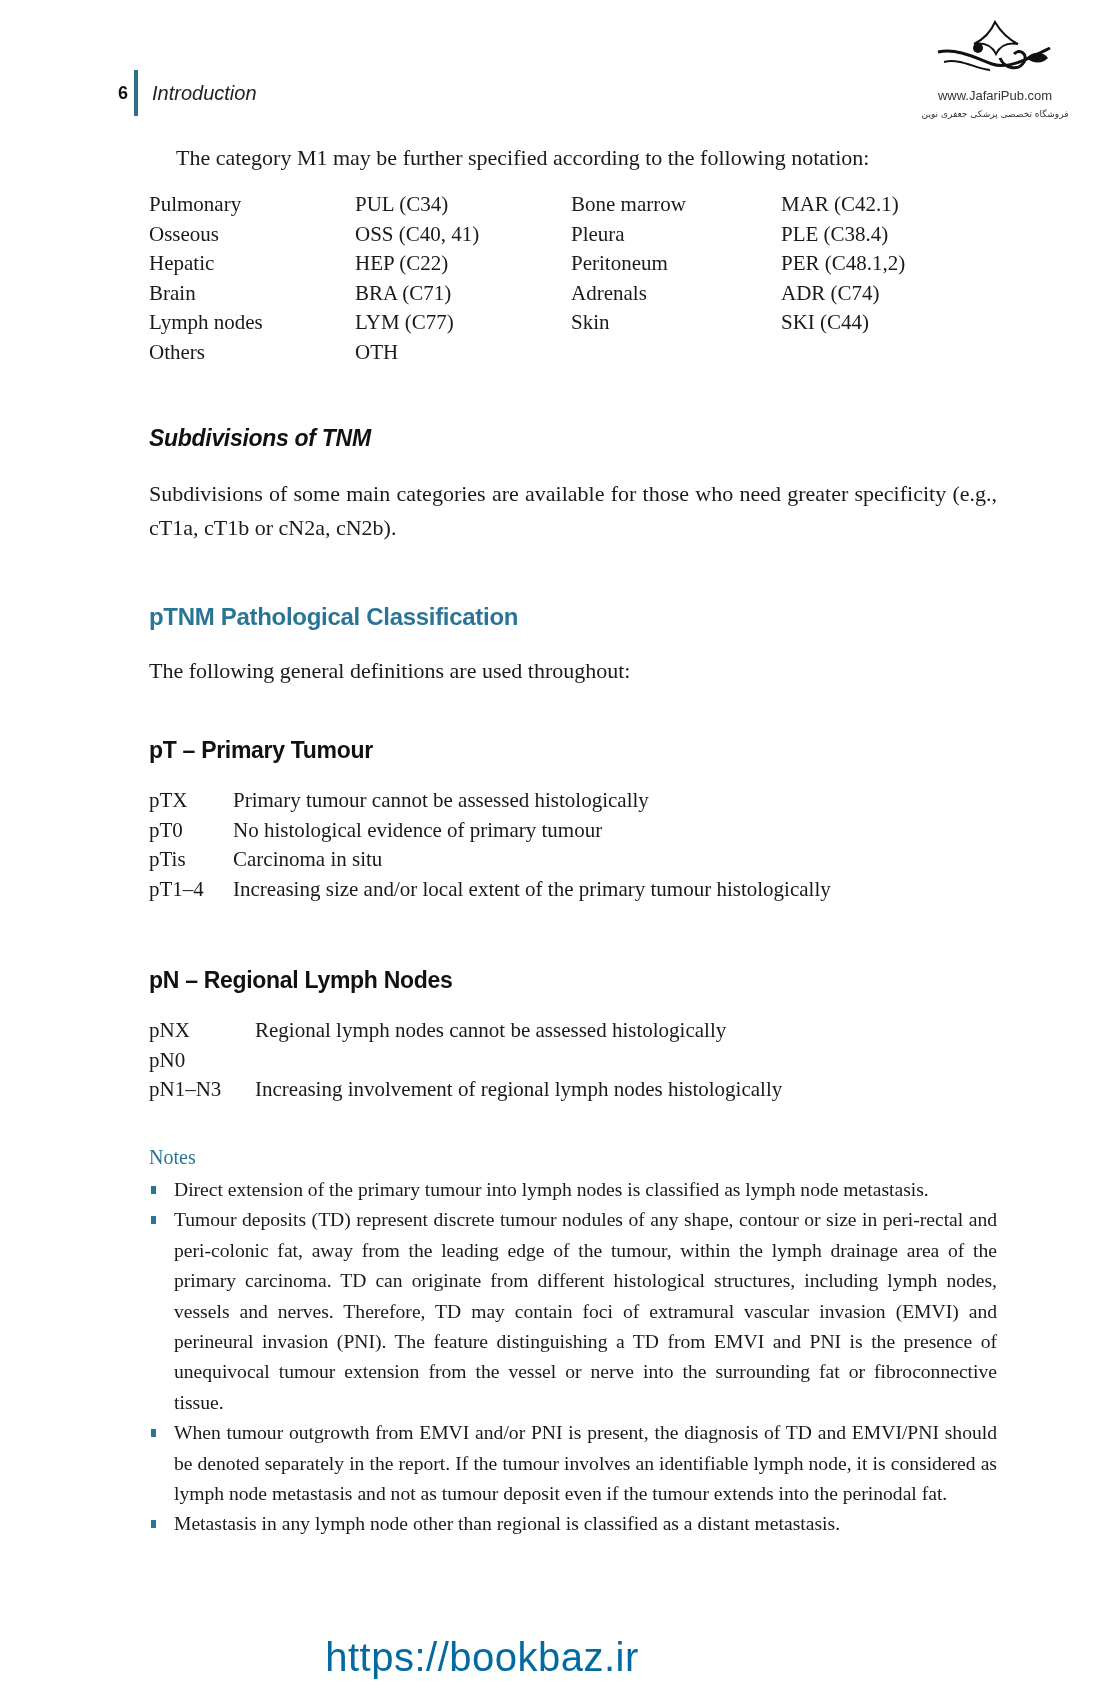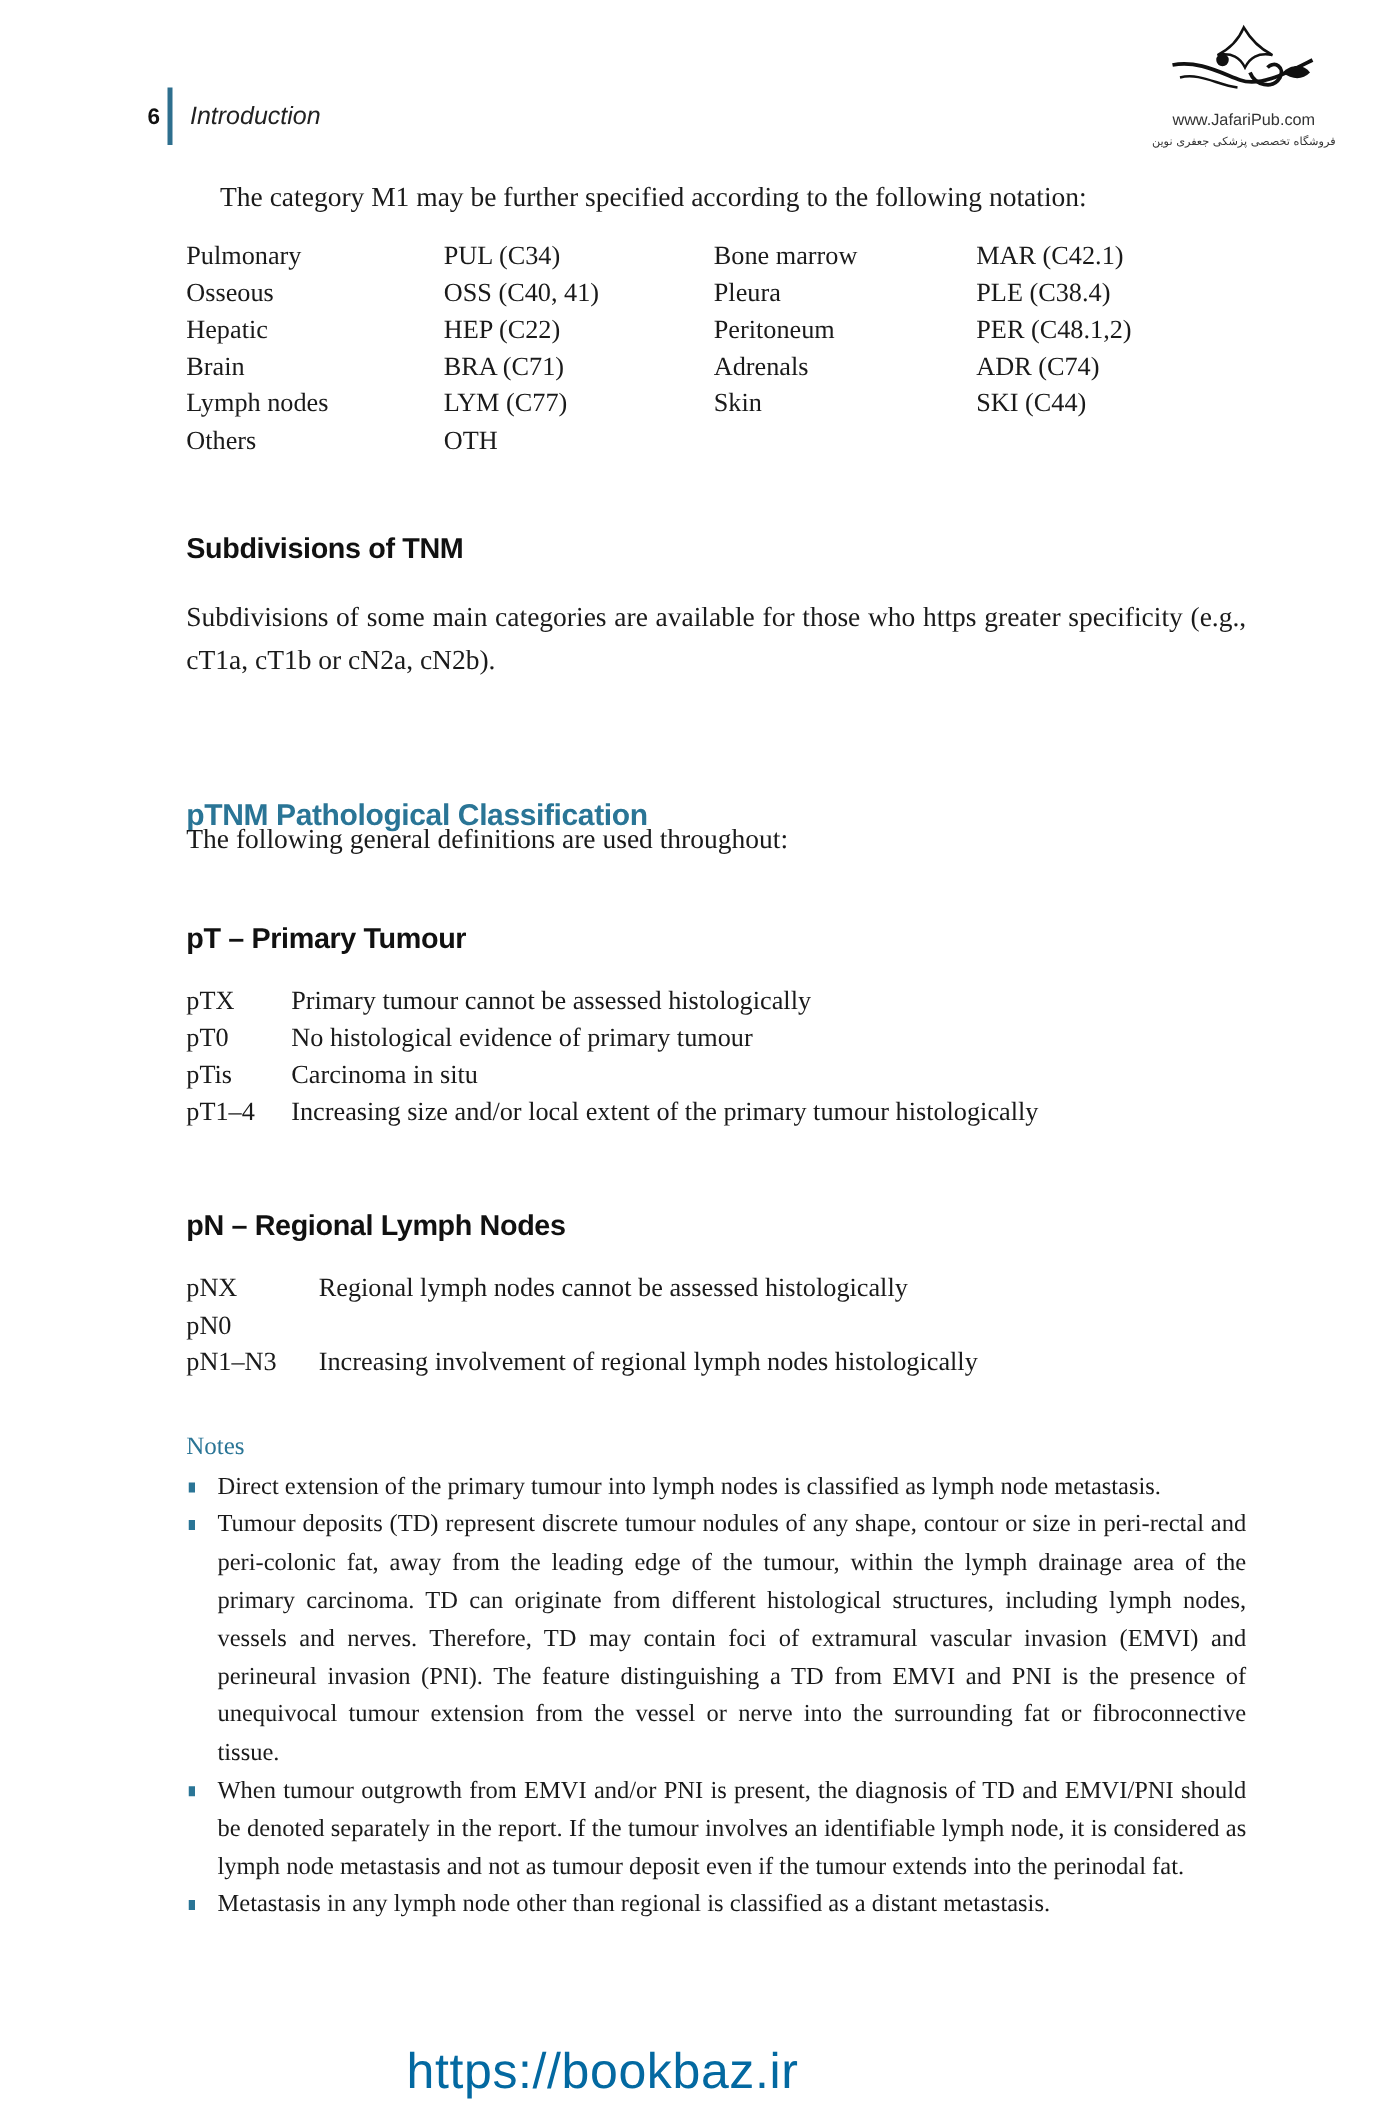--- a/index.html
+++ b/index.html
@@ -85,24 +85,24 @@
   <span>LYM (C77)</span>
   <span>Skin</span>
   <span>SKI (C44)</span>
 
   <span>Others</span>
   <span>OTH</span>
   <span></span>
     <span></span>
 </div>
 
-<div class="content h-black" style="top:425px;">Subdivisions of TNM</div>
-<div class="content para serif" style="top:477px;">Subdivisions of some main categories are available for those who https greater specificity (e.g., cT1a, cT1b or cN2a, cN2b).</div>
+<div class="content h-black" style="top:425px;font-style:italic;">Subdivisions of TNM</div>
+<div class="content para serif" style="top:477px;">Subdivisions of some main categories are available for those who need greater specificity (e.g., cT1a, cT1b or cN2a, cN2b).</div>
 
-<div class="content h-blue" style="top:639px;">pTNM Pathological Classification</div>
+<div class="content h-blue" style="top:603px;">pTNM Pathological Classification</div>
 <div class="content para serif" style="top:654px;">The following general definitions are used throughout:</div>
 
 <div class="content h-black" style="top:737px;">pT – Primary Tumour</div>
 <div class="content serif" style="top:786px;">
   <div class="def-row">
     <span class="def-code-t">pTX</span>
     <span>Primary tumour cannot be assessed histologically</span>
   </div>
   <div class="def-row">
     <span class="def-code-t">pT0</span>

